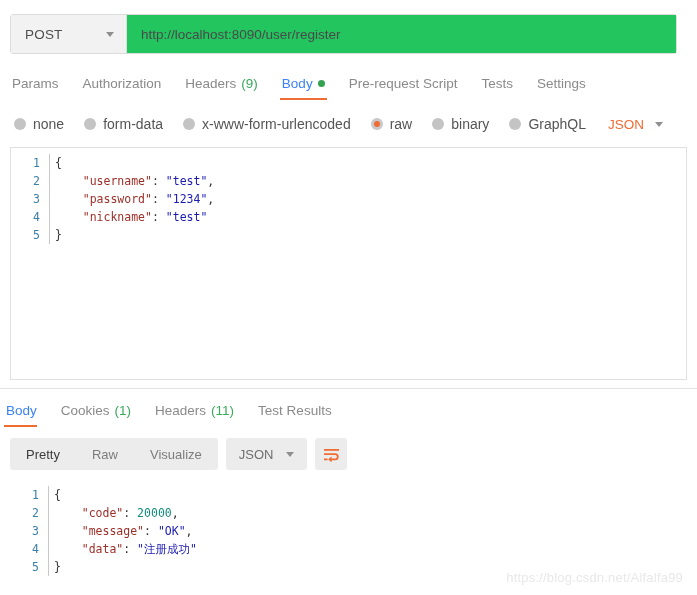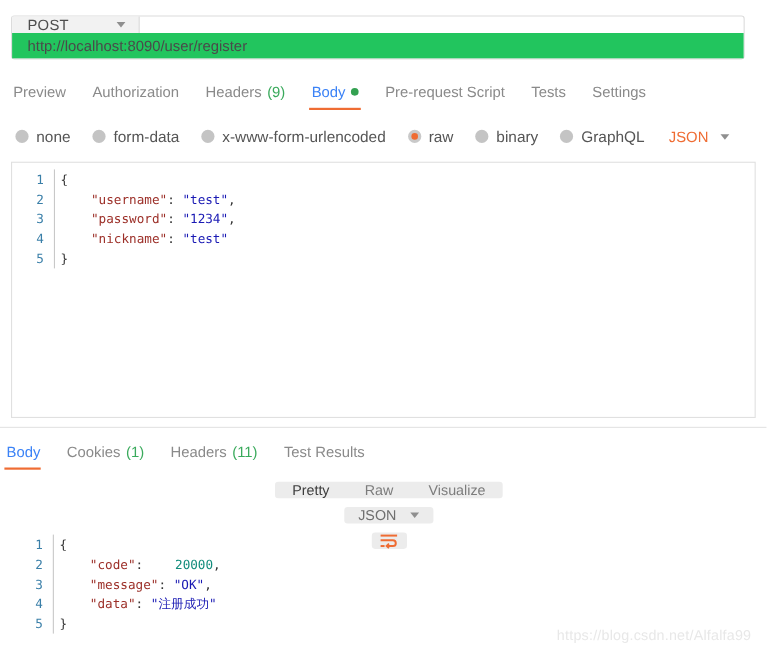--- a/index.html
+++ b/index.html
@@ -20,21 +20,20 @@
   
   .url-row {
     display: flex;
     align-items: stretch;
     margin: 14px 20px 0 10px;
     height: 40px;
     border: 1px solid #dcdcdc;
     border-radius: 3px;
     background: #ffffff;
     box-sizing: border-box;
-    flex-direction: column;
   }
   .method-select {
     width: 116px;
     display: flex;
     align-items: center;
     justify-content: space-between;
     padding: 0 12px 0 14px;
     background: #f2f2f2;
     border-right: 1px solid #dcdcdc;
     box-sizing: border-box;
@@ -172,21 +171,21 @@
   .gutter div { height: 18px; }
   .code-lines {
     position: relative;
     flex: 1;
     border-left: 1px solid #c8c8c8;
     padding-left: 5px;
   }
   .code-lines div { height: 18px; white-space: pre; }
   .k { color: #9c2f28; }
   .s { color: #1a1ab4; }
-  .n { color: #128c7c; margin-left: 22px; }
+  .n { color: #128c7c; }
   .p { color: #333333; }
   .hl-line {
     position: absolute;
     left: -39px; right: -400px;
     height: 18px;
     background: #f4f7fb;
     z-index: -1;
   }
 
   
@@ -204,21 +203,20 @@
     height: 27px;
   }
 
   
   .res-toolbar {
     display: flex;
     align-items: center;
     margin: 11px 0 0 10px;
     height: 32px;
     gap: 8px;
-    flex-direction: column;
   }
   .seg-group {
     display: flex;
     align-items: stretch;
     background: #ececec;
     border-radius: 3px;
     height: 32px;
   }
   .seg {
     display: flex;
@@ -274,21 +272,21 @@
 <div class="url-row">
   <div class="method-select">
     <span class="method-label">POST</span>
     <span class="caret-down"></span>
   </div>
   <div class="url-field">http://localhost:8090/user/register</div>
 </div>
 
 <div class="req-tabs">
   <div class="tab first">
-    <span>Preview</span>
+    <span>Params</span>
   </div>
   <div class="tab">
     <span>Authorization</span>
   </div>
   <div class="tab">
     <span>Headers</span>
     <span class="tab-count">(9)</span>
   </div>
   <div class="tab active">
     <span>Body</span>

